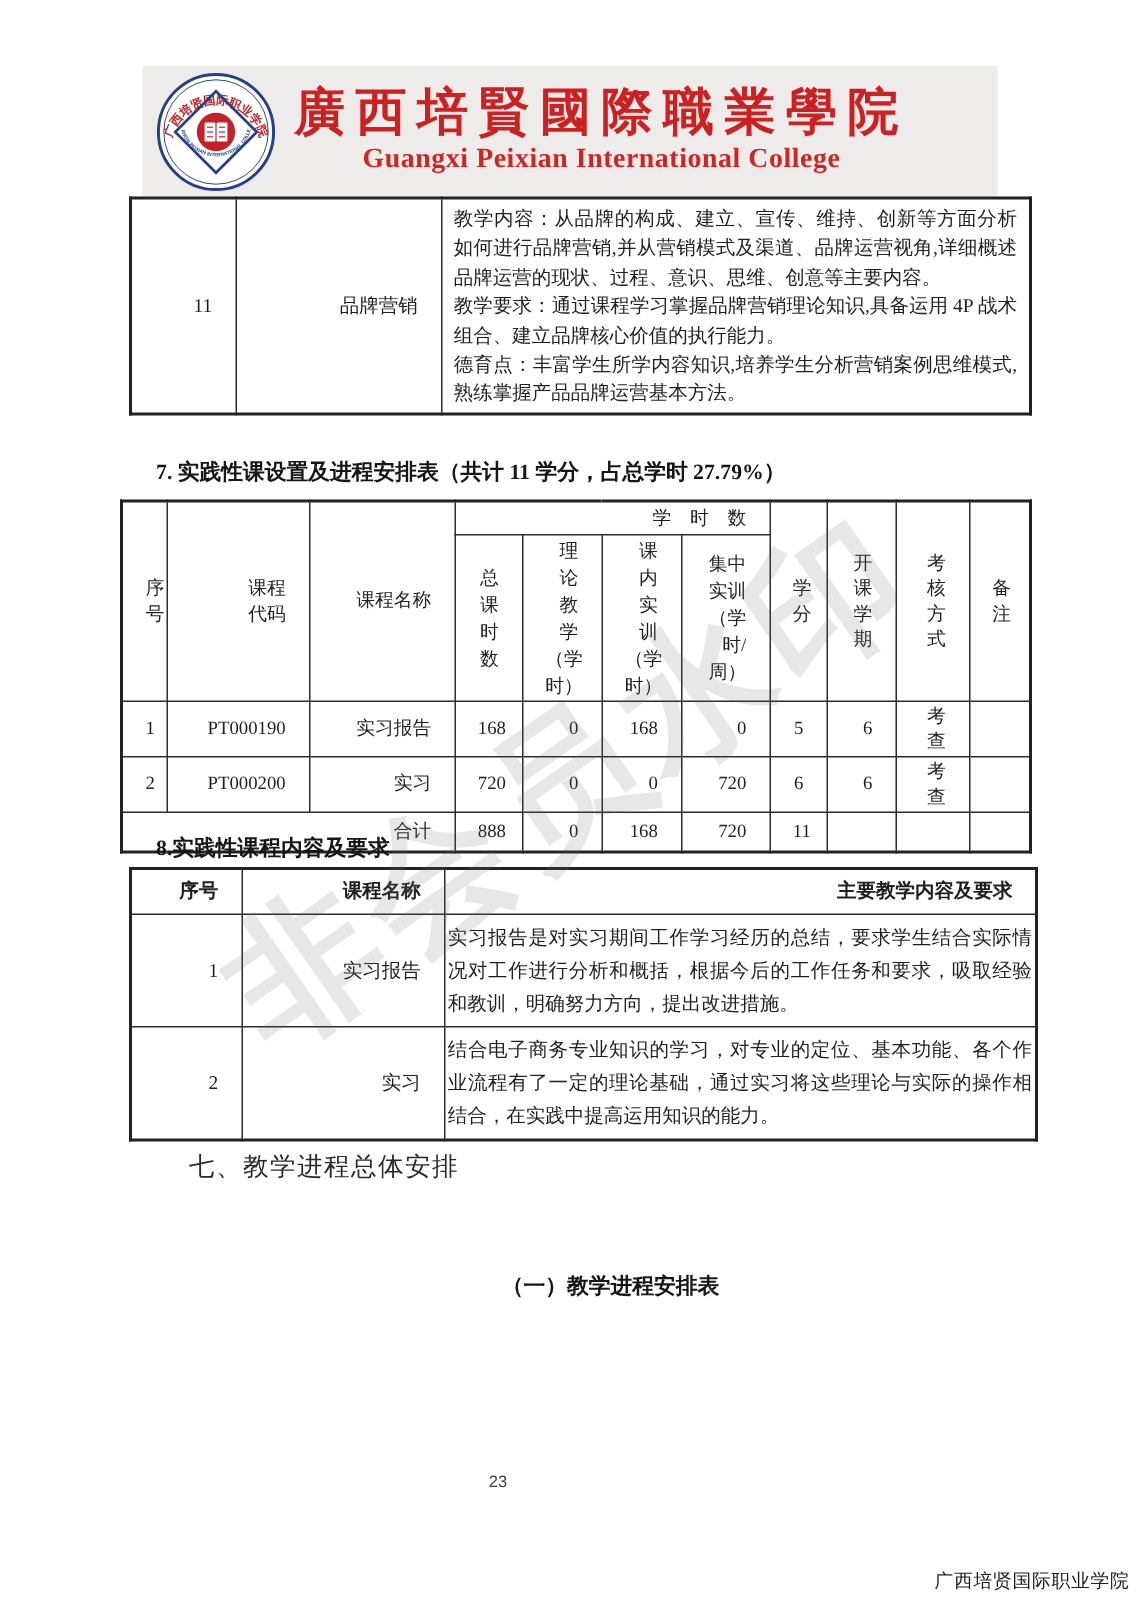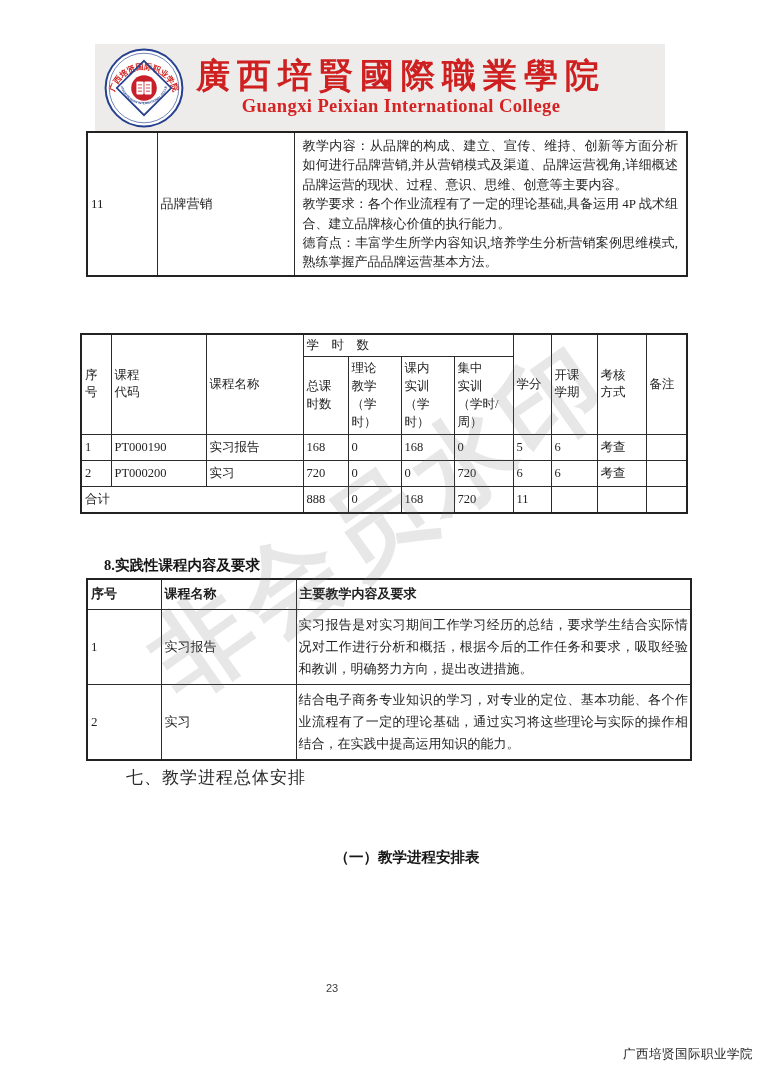--- a/index.html
+++ b/index.html
@@ -31,21 +31,21 @@
     font-size:34px; font-weight:bold; color:#ce2020; letter-spacing:7px;
     white-space:nowrap; font-family:"Liberation Serif",serif;
   }
   .lh-en {
     font-size:18.5px; font-weight:bold; color:#d42323; letter-spacing:0.4px;
     margin-top:4px; white-space:nowrap; font-family:"Liberation Serif",serif;
   }
 
   
   table { border-collapse:collapse; table-layout:fixed; background:transparent; }
-  td { border:1px solid #2b2b2b; text-align:left; vertical-align:middle; padding:1px 3px; }
+  td { border:1px solid #2b2b2b; text-align:right; vertical-align:middle; padding:1px 15px; }
   .pre { white-space:pre-line; }
 
   
   .tbl-partial {
     position:absolute; left:86px; top:131px; width:600px; z-index:3;
     font-size:13px; border:2px solid #222;
   }
   .tbl-partial td { height:137px; }
   .tbl-partial .content { text-align:justify; padding:3px 8px; }
   .tbl-partial .content div { line-height:19.4px; }
@@ -140,27 +140,28 @@
         <col style="width:70px">
         <col style="width:137px">
         <col style="width:393px">
       </colgroup>
     <tbody>
         <tr>
       <td>11</td>
       <td>品牌营销</td>
       <td class="content">
         <div>教学内容：从品牌的构成、建立、宣传、维持、创新等方面分析如何进行品牌营销,并从营销模式及渠道、品牌运营视角,详细概述品牌运营的现状、过程、意识、思维、创意等主要内容。</div>
-        <div>教学要求：各个作业流程有了一定的理论基础,具备运用 4P 战术组合、建立品牌核心价值的执行能力。</div>
+        <div>教学要求：通过课程学习掌握品牌营销理论知识,具备运用 4P 战术组合、建立品牌核心价值的执行能力。</div>
         <div>德育点：丰富学生所学内容知识,培养学生分析营销案例思维模式,熟练掌握产品品牌运营基本方法。</div>
       </td>
     </tr>
   </tbody>
     </table>
 
+  <div class="sec-title sec7-title">7. 实践性课设置及进程安排表（共计 11 学分，占总学时 27.79%）</div>
 
   <table class="t7">
     <colgroup>
       <col style="width:30px">
         <col style="width:95px">
         <col style="width:97px">
       <col style="width:45px">
         <col style="width:53px">
         <col style="width:53px">
         <col style="width:59px">

